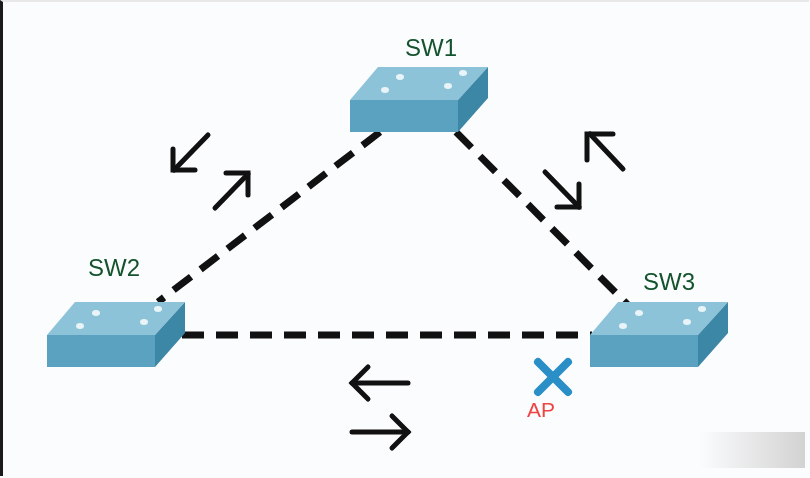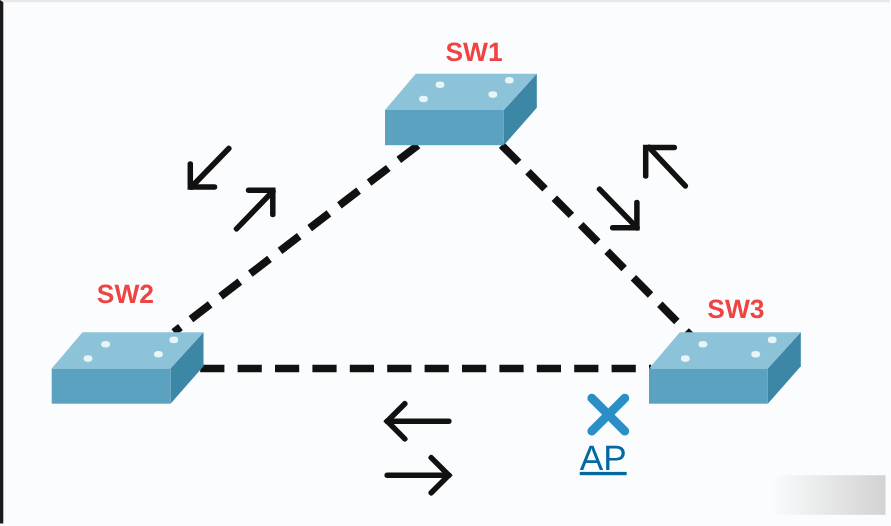--- a/index.html
+++ b/index.html
@@ -1,20 +1,20 @@
 <!DOCTYPE html>
 <html><head>
 <meta charset="utf-8">
 <style>
   html, body { margin:0; padding:0; }
   body { width:810px; height:478px; background:#fbfcfd; position:relative; overflow:hidden; font-family:"Liberation Sans", sans-serif; }
   .frame { position:absolute; left:0; top:0; width:806px; height:474px; border-left:3px solid #1a1a1a; border-top:2px solid #e8e8e8; }
   svg { position:absolute; left:0; top:0; }
-  .lbl { position:absolute; font-weight:bold; font-size:24px; color:#ef4444; }
-  .ap { position:absolute; font-size:32px; color:#0369a1;text-decoration:underline; }
+  .lbl { position:absolute; font-weight:normal; font-size:24px; color:#14532d; }
+  .ap { position:absolute; font-size:21px; color:#ef4444; }
   .wm { position:absolute; left:700px; top:432px; width:105px; height:36px; background:linear-gradient(to right, rgba(255,255,255,0), rgba(200,200,200,0.8)); }
 </style>
 </head>
 <body>
 
 <div class="frame"></div>
 
 <svg width="810" height="478">
 
   <line x1="380" y1="132" x2="158" y2="302" stroke="#111" stroke-width="7" stroke-dasharray="22,12"></line>

